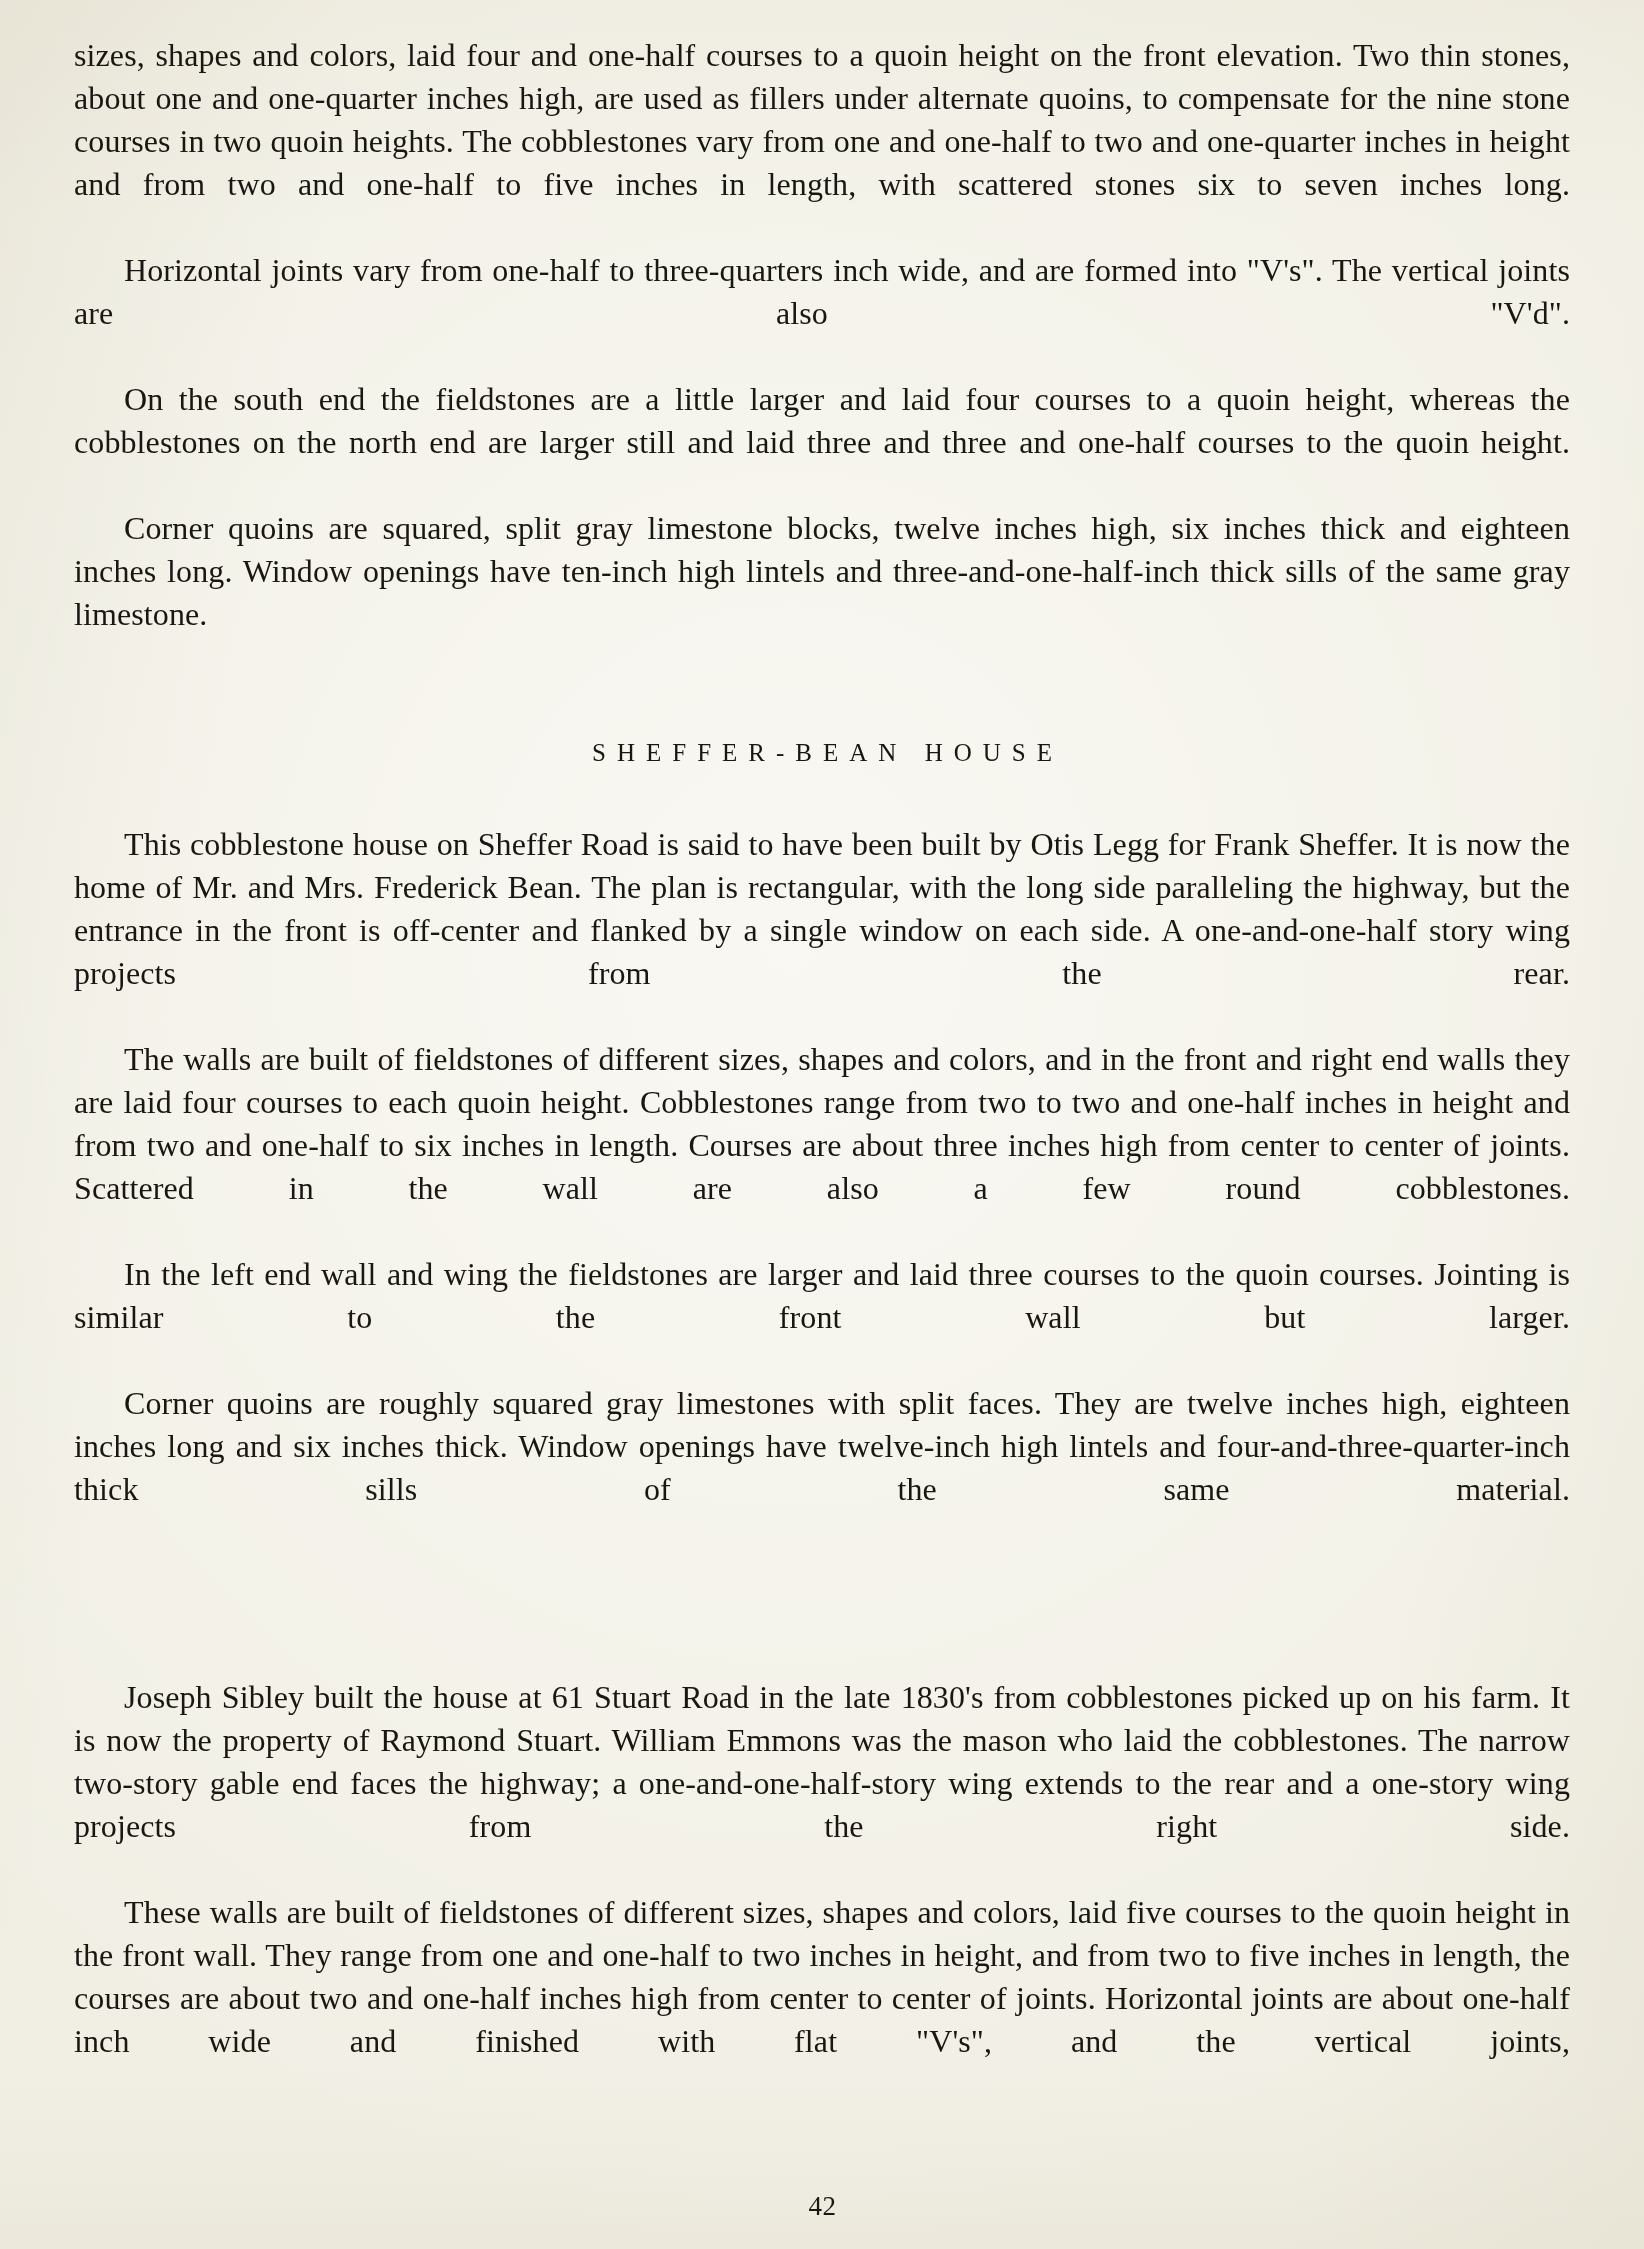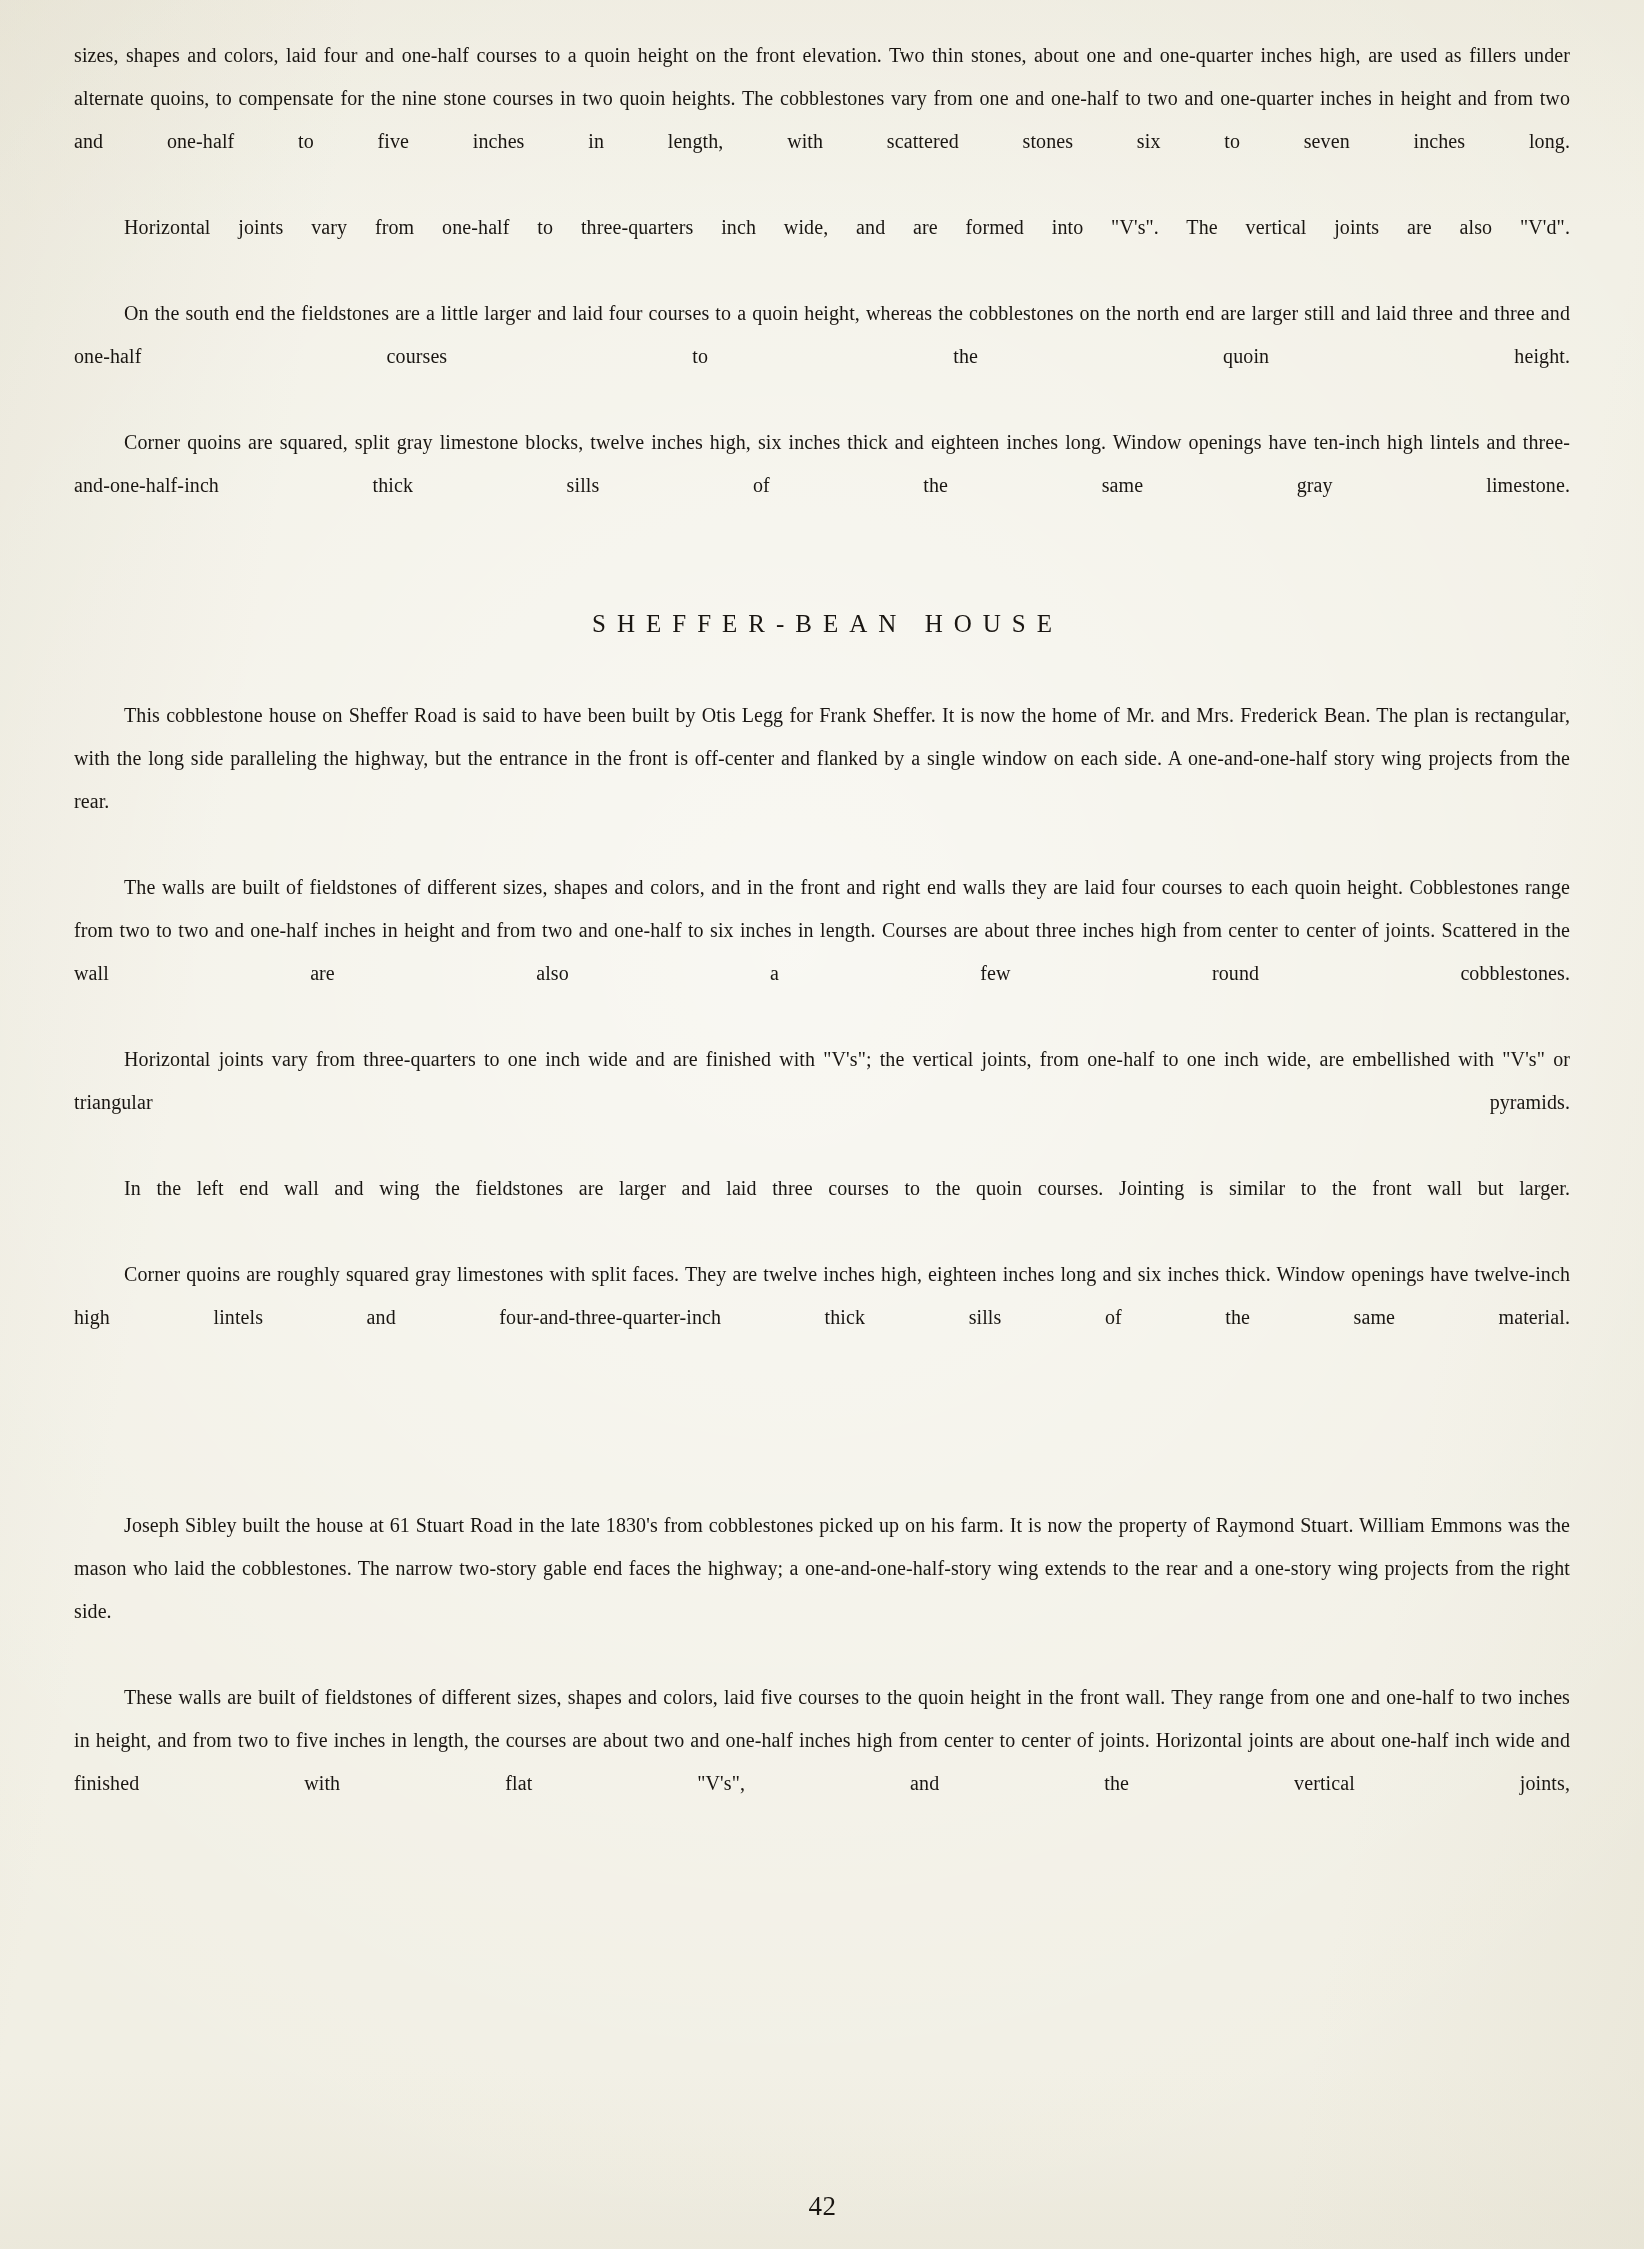--- a/index.html
+++ b/index.html
@@ -33,21 +33,21 @@
   .content {
     position: absolute;
     left: 74px;
     top: 34px;
     width: 1496px;
   }
   p.body-par {
     margin: 0;
     text-align: justify;
     text-justify: inter-word;
-    font-size: 20px;
+    font-size: 32px;
     line-height: 43px;
     letter-spacing: 0.1px;
     word-spacing: 0.5px;
     -webkit-hyphens: none;
     hyphens: none;
   }
   p.body-par.indent {
     text-indent: 50px;
   }
   p.body-par.cont {
@@ -103,21 +103,20 @@
     <div class="spacer-before-head"></div>
 
     <h2 class="section-head">SHEFFER-BEAN HOUSE</h2>
 
     <div class="spacer-after-head"></div>
 
     <p class="body-par indent">This cobblestone house on Sheffer Road is said to have been built by Otis Legg for Frank Sheffer. It is now the home of Mr. and Mrs. Frederick Bean. The plan is rectangular, with the long side paralleling the highway, but the entrance in the front is off-center and flanked by a single window on each side. A one-and-one-half story wing projects from the rear.</p>
 
     <p class="body-par indent">The walls are built of fieldstones of different sizes, shapes and colors, and in the front and right end walls they are laid four courses to each quoin height. Cobblestones range from two to two and one-half inches in height and from two and one-half to six inches in length. Courses are about three inches high from center to center of joints. Scattered in the wall are also a few round cobblestones.</p>
 
-    <p class="body-par indent">Horizontal joints vary from three-quarters to one inch wide and are finished with "V's"; the vertical joints, from one-half to one inch wide, are embellished with "V's" or triangular pyramids.</p>
 
     <p class="body-par indent">In the left end wall and wing the fieldstones are larger and laid three courses to the quoin courses. Jointing is similar to the front wall but larger.</p>
 
     <p class="body-par indent">Corner quoins are roughly squared gray limestones with split faces. They are twelve inches high, eighteen inches long and six inches thick. Window openings have twelve-inch high lintels and four-and-three-quarter-inch thick sills of the same material.</p>
 
     <div class="spacer-before-head-2"></div>
 
 
     <div class="spacer-after-head-2"></div>
 

